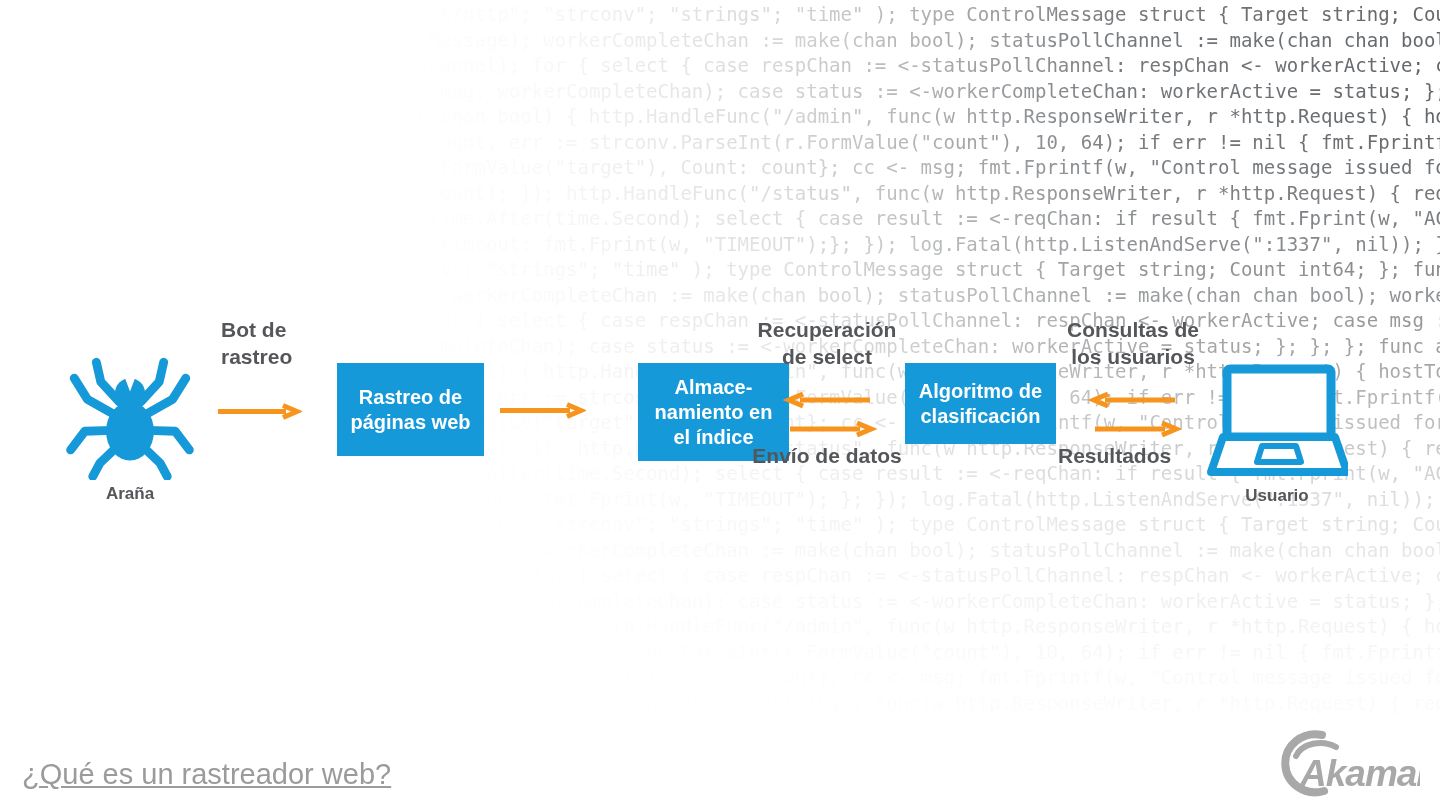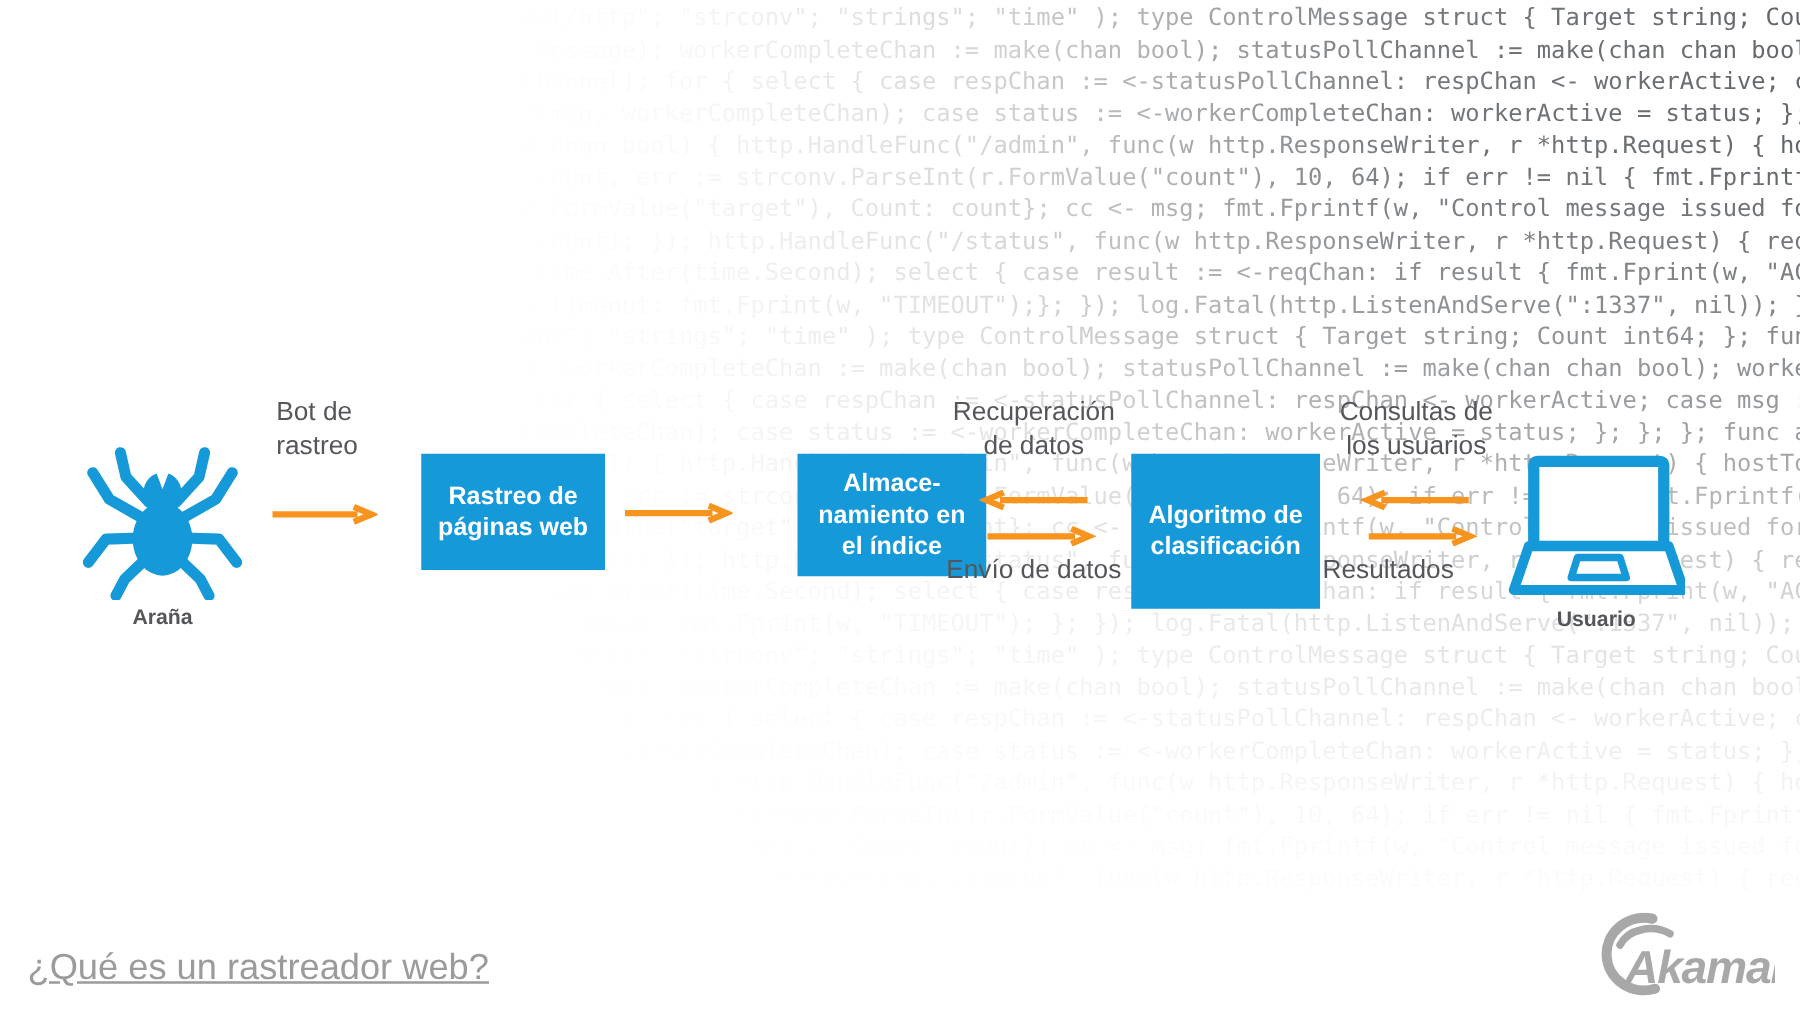--- a/index.html
+++ b/index.html
@@ -29,32 +29,32 @@
   .fade-h{background:linear-gradient(to left,
       rgba(255,255,255,0) 0%, rgba(255,255,255,0.12) 22%,
       rgba(255,255,255,0.72) 45%, rgba(255,255,255,0.96) 62%, #fff 72%);}
   .fade-v{background:linear-gradient(to bottom,
       rgba(255,255,255,0) 0%, rgba(255,255,255,0) 16%,
       rgba(255,255,255,0.35) 42%, rgba(255,255,255,0.78) 62%,
       rgba(255,255,255,0.96) 82%, #fff 100%);}
 
   
   .dg{position:absolute;z-index:5;}
-  .lbl{color:var(--label-gray);font-weight:normal;font-size:21px;line-height:27px;}
+  .lbl{color:var(--label-gray);font-weight:bold;font-size:21px;line-height:27px;}
   .name-lbl{color:var(--label-gray);font-weight:bold;font-size:17px;text-align:center;}
 
   .spider{left:66px;top:356px;width:128px;height:124px;}
   .spider-label{left:66px;top:484px;width:128px;}
   .bot-label{left:221px;top:316px;width:130px;text-align:left;}
 
   .box{background:var(--blue);color:#fff;font-weight:bold;font-size:20px;line-height:25px;
        display:flex;flex-direction:column;align-items:center;justify-content:center;text-align:center;}
   .box-crawl{left:337px;top:363px;width:147px;height:93px;}
   .box-index{left:599px;top:363px;width:151px;height:98px;margin-left:39px;}
-  .box-rank{left:905px;top:363px;width:151px;height:124px;}
+  .box-rank{left:905px;top:363px;width:151px;height:81px;}
 
   .arr{position:absolute;z-index:5;}
   .arr line,.arr polyline{stroke:var(--orange);stroke-width:5;fill:none;}
   .arr1{left:217px;top:403px;width:85px;height:17px;}
   .arr2{left:499px;top:402px;width:87px;height:17px;}
   .arrL1{left:783px;top:392px;width:88px;height:16px;}
   .arrR1{left:789px;top:421px;width:88px;height:16px;}
   .arrL2{left:1088px;top:392px;width:88px;height:16px;}
   .arrR2{left:1094px;top:421px;width:88px;height:16px;}
 
@@ -123,21 +123,21 @@
   </svg>
 
   <div class="dg box box-index">
     <div>Almace-</div>
     <div>namiento en</div>
     <div>el índice</div>
   </div>
 
   <div class="dg lbl recup-label">
     <div>Recuperación</div>
-    <div>de datos</div>
+    <div>de select</div>
   </div>
   <svg class="arr arrL1" viewBox="0 0 88 16">
     <line x1="87" y1="8" x2="17" y2="8"></line>
       <polyline points="20,2 6,8 20,14"></polyline>
   </svg>
   <svg class="arr arrR1" viewBox="0 0 88 16">
     <line x1="1" y1="8" x2="71" y2="8"></line>
       <polyline points="68,2 82,8 68,14"></polyline>
   </svg>
   <div class="dg lbl envio-label">Envío de datos</div>

